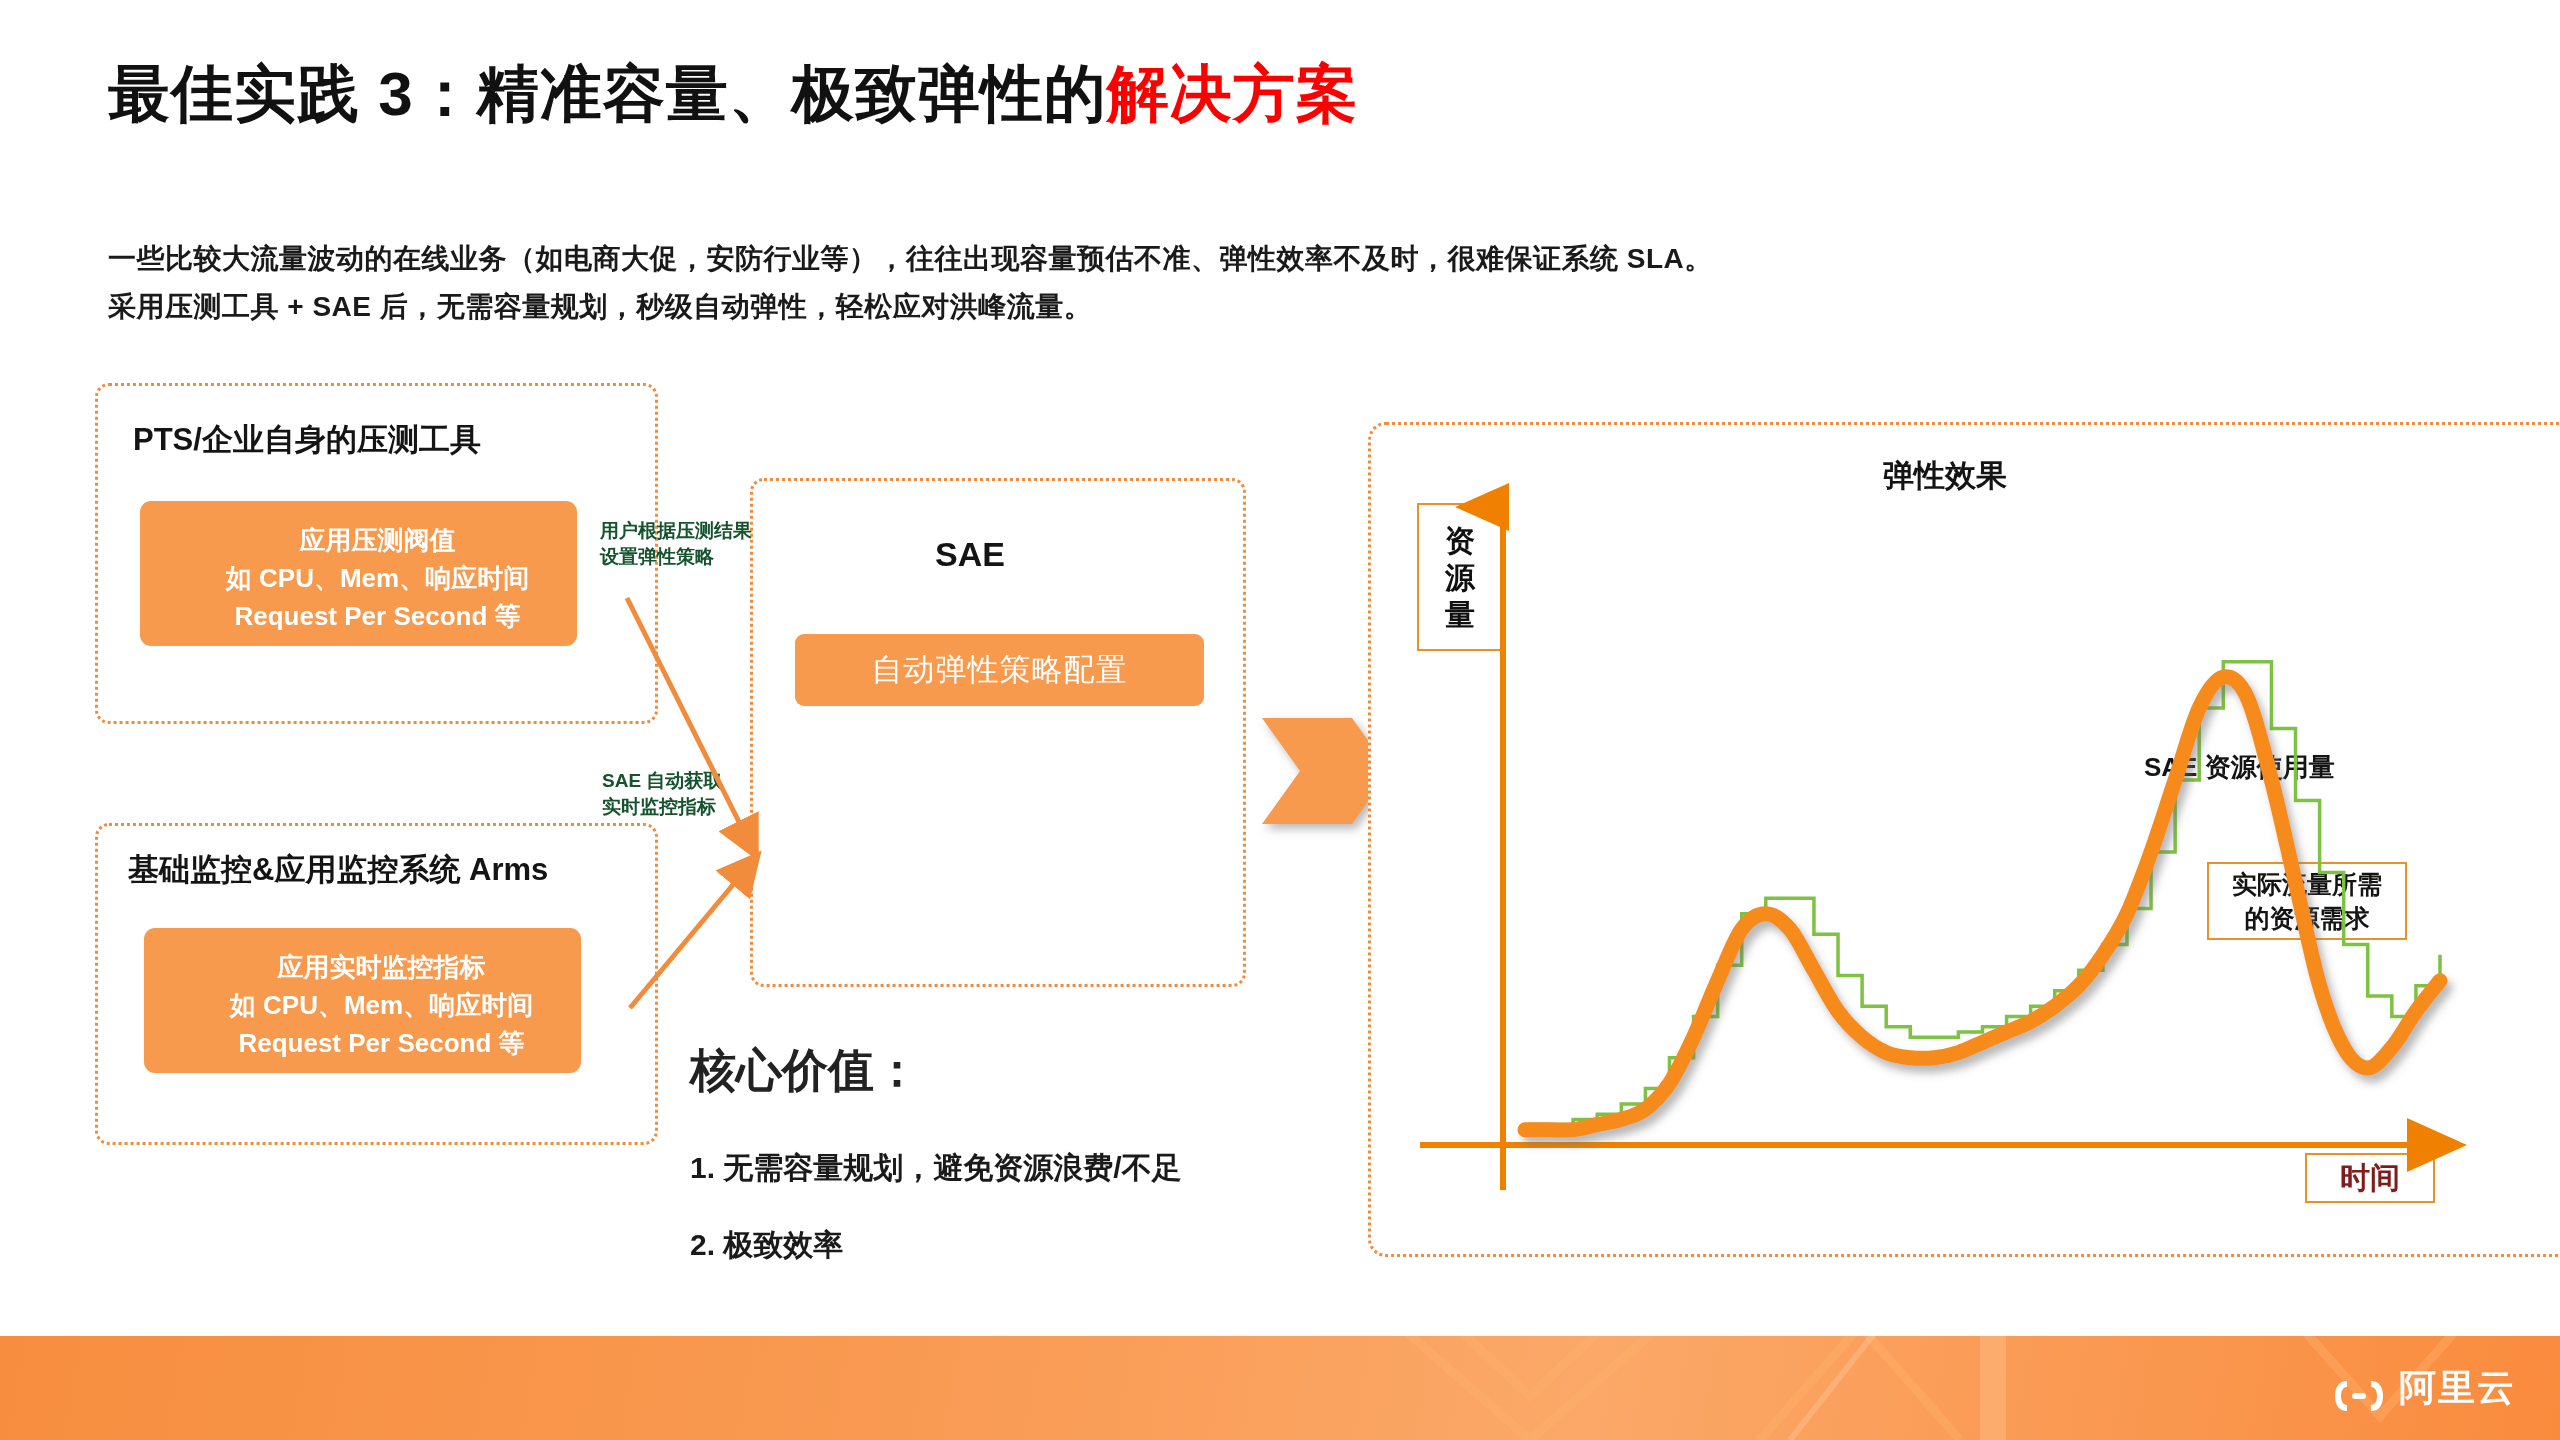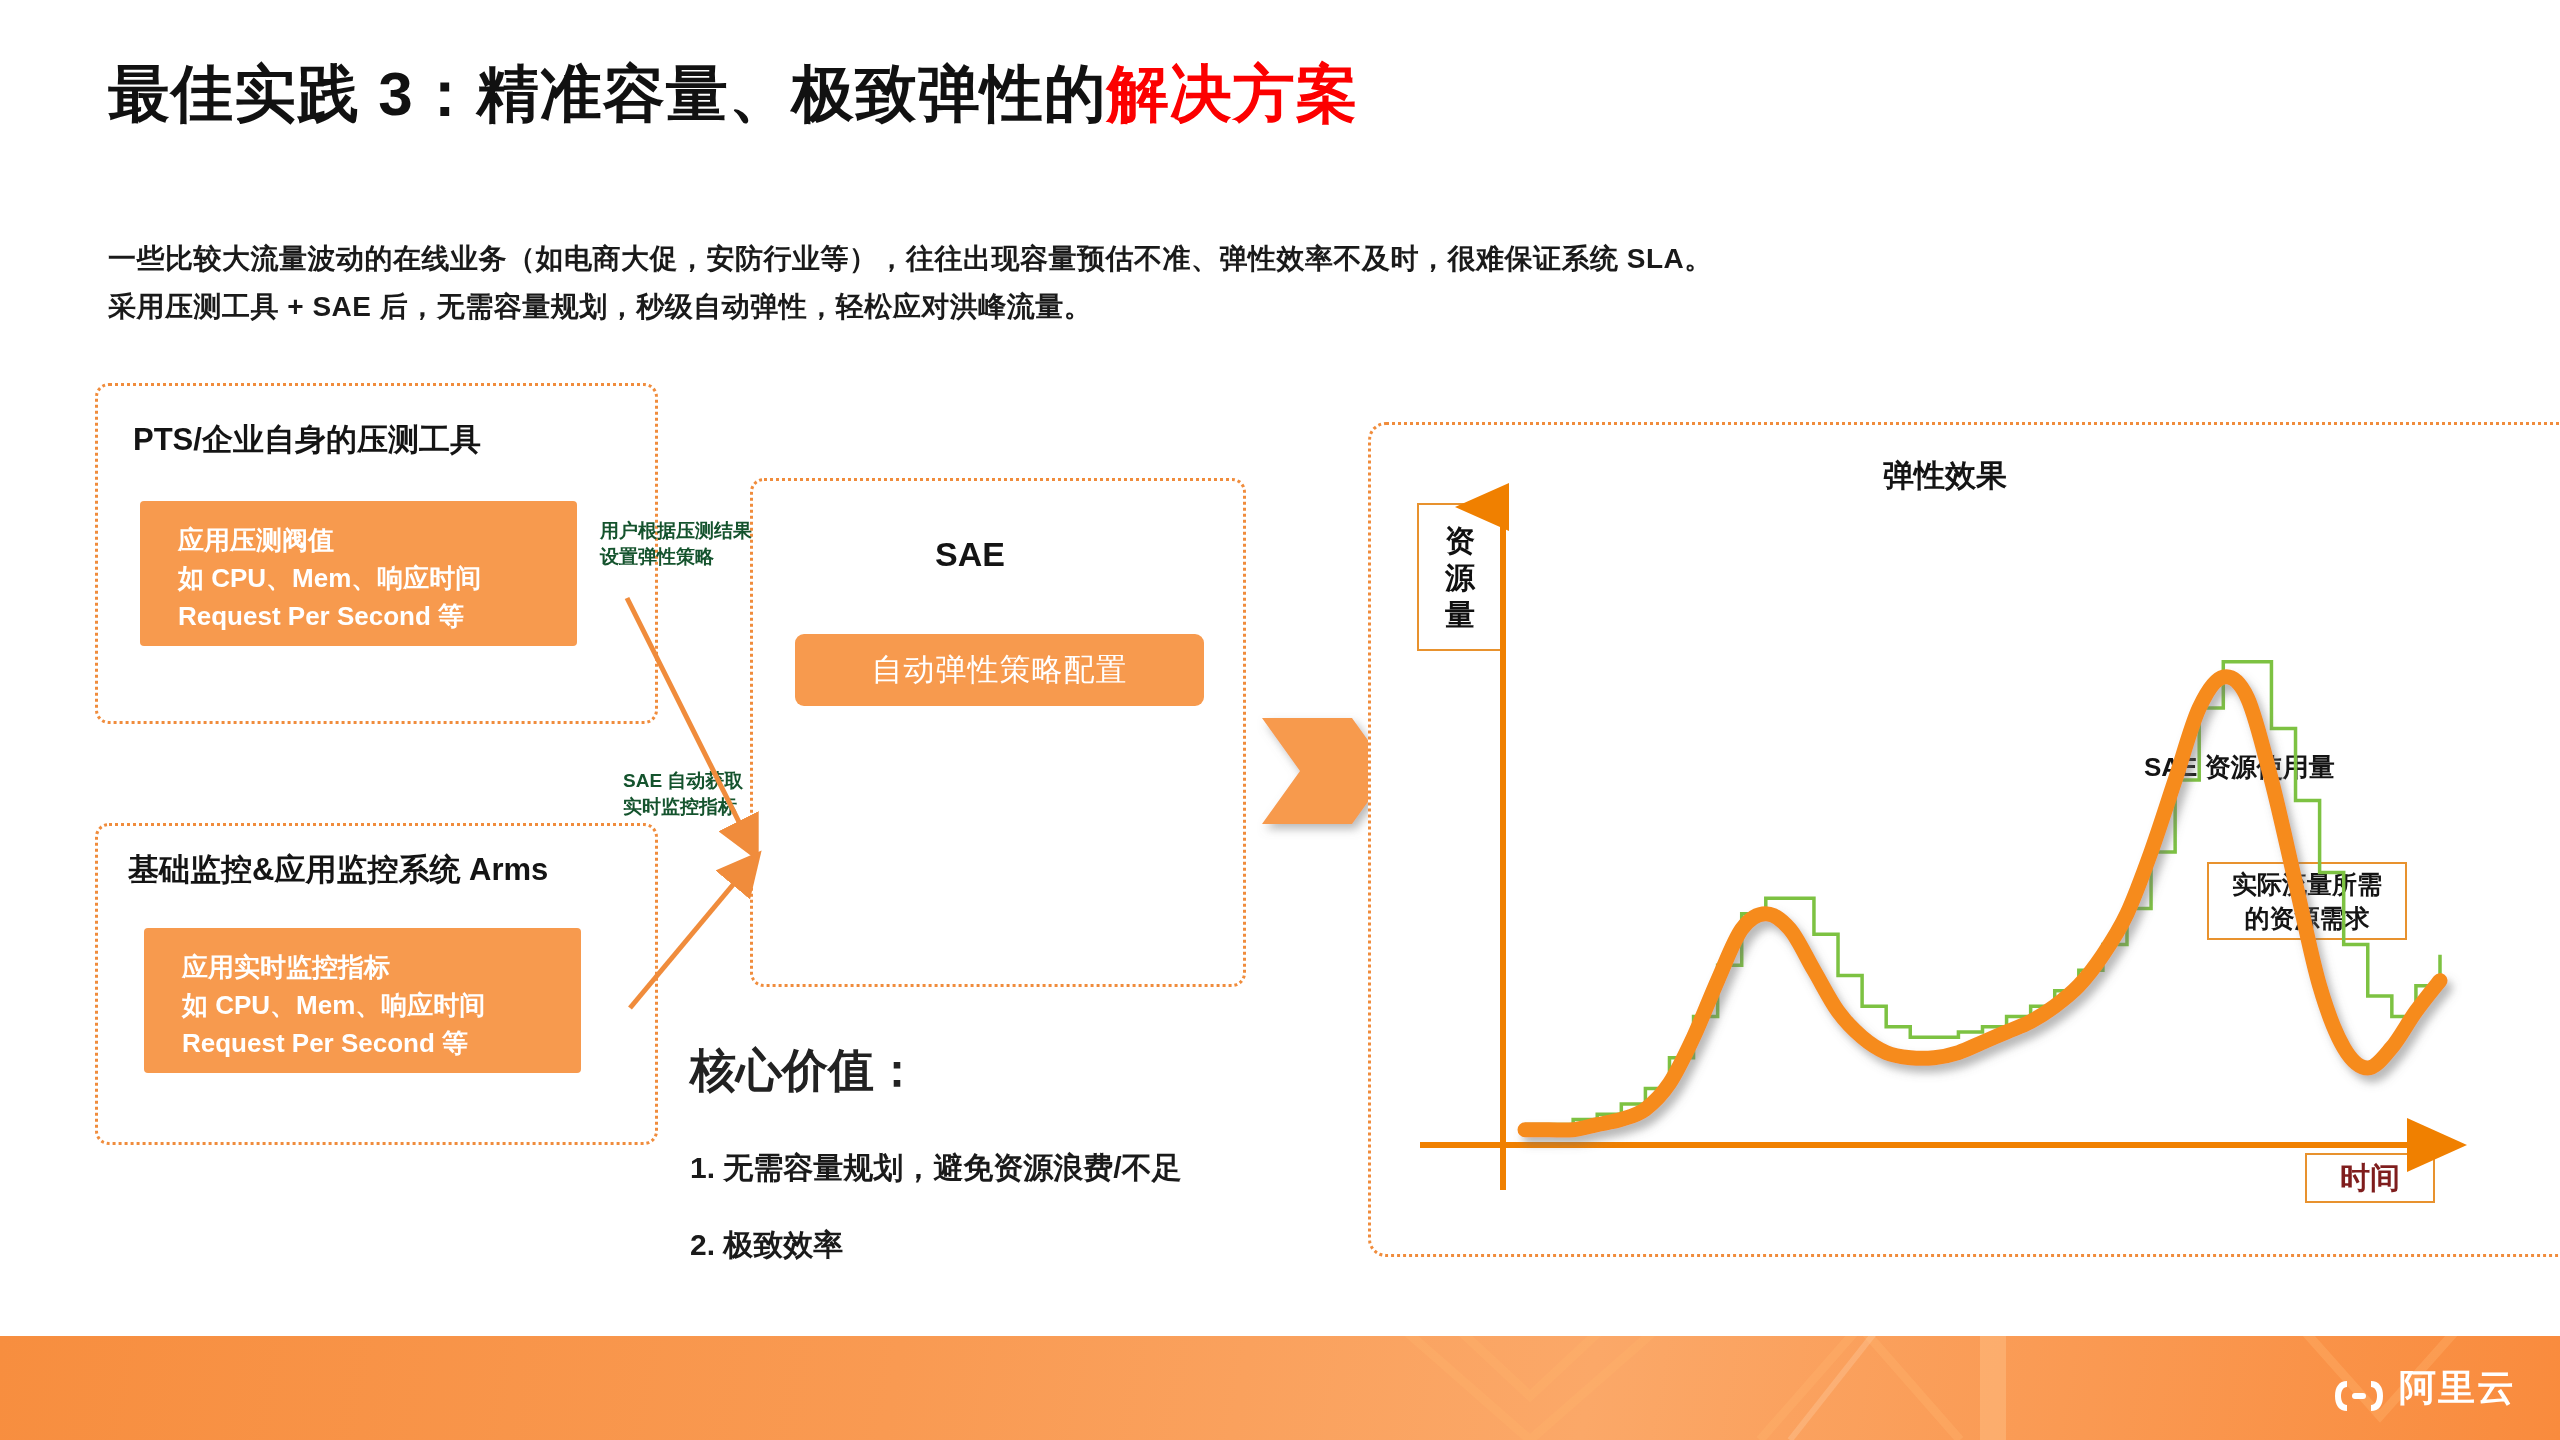--- a/index.html
+++ b/index.html
@@ -47,23 +47,24 @@
     font-size:31px;font-weight:700;color:#141414;white-space:nowrap;
   }
   .head-pts{left:133px;top:419px;}
   .head-arms{left:128px;top:849px;}
   .head-sae{left:935px;top:535px;font-size:34px;}
 
   
   .obox{
     position:absolute;
     background:#F79A4E;
-    border-radius:4px;
+    border-radius:11px;
     color:#ffffff;
     box-sizing:border-box;
+    text-align:center;
   }
   .obox-pts{left:140px;top:501px;width:437px;height:145px;padding:20px 0 0 38px;}
   .obox-arms{left:130px;top:928px;width:437px;height:145px;padding:20px 0 0 38px;margin-left:14px;}
   .obox-line{font-size:26px;font-weight:600;line-height:38px;white-space:nowrap;}
 
   .obox-cap{
     position:absolute;left:795px;width:409px;height:72px;
     background:#F79A4E;border-radius:9px;color:#fff;
     display:flex;align-items:center;justify-content:center;
     font-size:31px;font-weight:400;letter-spacing:1px;
@@ -71,21 +72,21 @@
   .obox-cap1{top:634px;}
   .obox-cap2{top:784px;}
 
   
   .anno{
     position:absolute;
     color:#14532d;font-size:19px;font-weight:700;line-height:26px;
     white-space:nowrap;
   }
   .anno1{left:600px;top:518px;}
-  .anno2{left:623px;top:768px;}
+  .anno2{left:602px;top:768px;}
 
   
   .connectors{position:absolute;left:0;top:0;width:2560px;height:1440px;pointer-events:none;}
 
   
   .core-title{
     position:absolute;left:690px;top:1040px;
     font-size:46px;font-weight:700;color:#222;white-space:nowrap;
   }
   .core-item{

